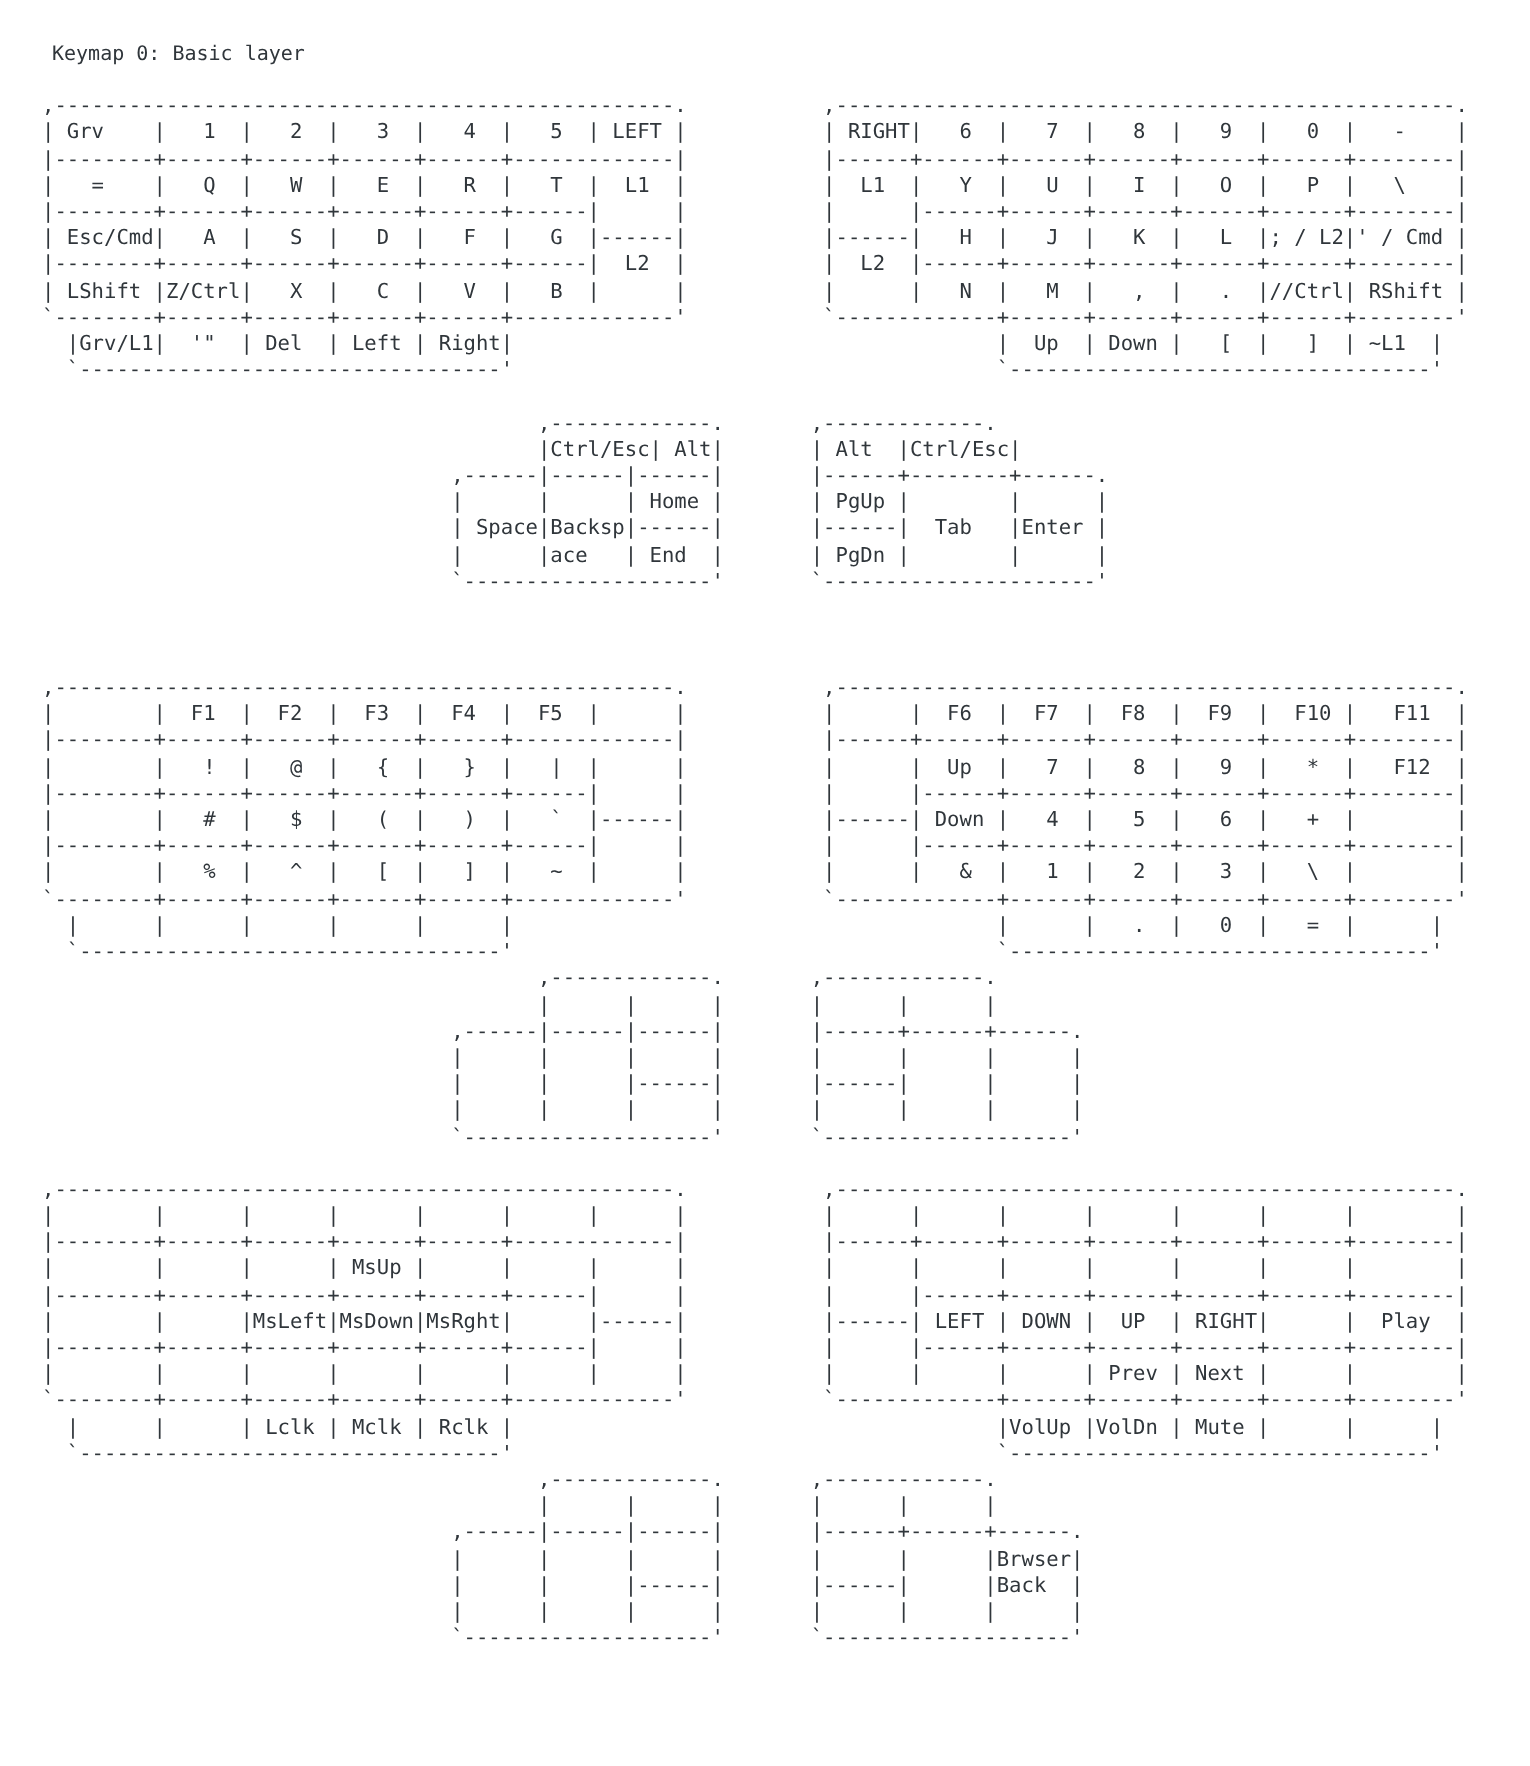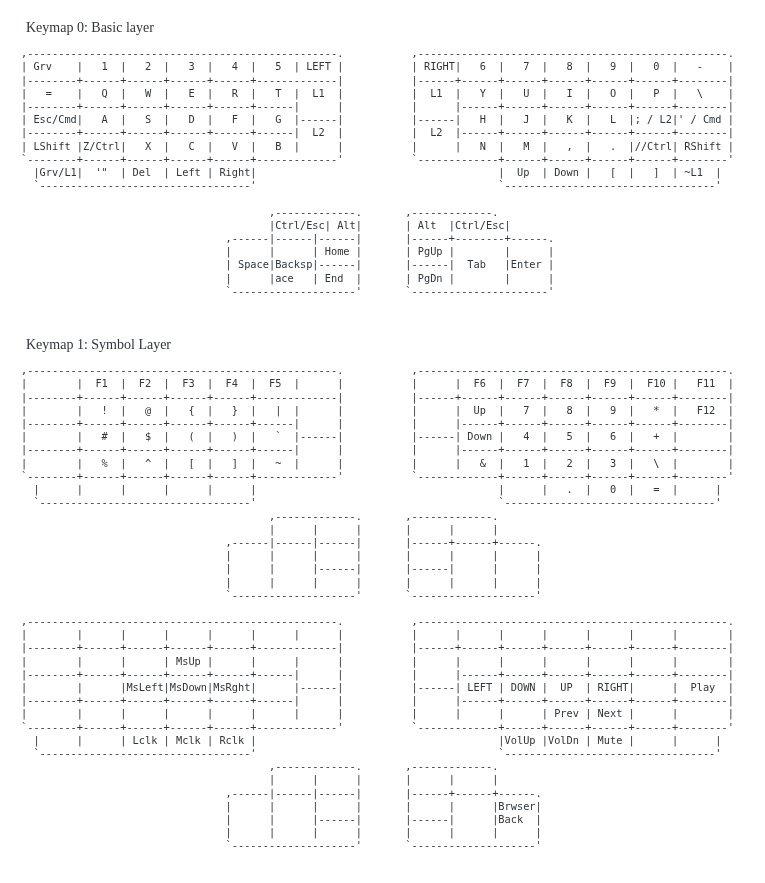--- a/index.html
+++ b/index.html
@@ -14,25 +14,24 @@
     padding: 21px 0 0 21px;
     font-family: "DejaVu Sans Mono", monospace;
     color: #30363b;
     overflow: hidden;
   }
   .keymap-section {
     margin: 0;
     padding: 0;
   }
   .keymap-title {
-    font-size: 14px;
+    font-size: 10px;
     line-height: 13.2px;
     white-space: pre;
     margin: 0 0 13px 5px;
-    font-family: Liberation Serif, serif;
   }
   pre.keymap-art {
     font-size: 10.3px;
     line-height: 13.2px;
     margin: 0;
     white-space: pre;
   }
   section.k0 { margin-bottom: 40px; }
   section.k1 { margin-bottom: 13px; }
   section.k2 { margin-bottom: 0; }
@@ -57,21 +56,20 @@
                                         ,-------------.       ,-------------.
                                         |Ctrl/Esc| Alt|       | Alt  |Ctrl/Esc|
                                  ,------|------|------|       |------+--------+------.
                                  |      |      | Home |       | PgUp |        |      |
                                  | Space|Backsp|------|       |------|  Tab   |Enter |
                                  |      |ace   | End  |       | PgDn |        |      |
                                  `--------------------'       `----------------------'</pre>
 </section>
 
 <section class="keymap-section k1">
-  <div class="keymap-title">Keymap 1: Symbol Layer</div>
   <pre class="keymap-art">,--------------------------------------------------.           ,--------------------------------------------------.
 |        |  F1  |  F2  |  F3  |  F4  |  F5  |      |           |      |  F6  |  F7  |  F8  |  F9  |  F10 |   F11  |
 |--------+------+------+------+------+-------------|           |------+------+------+------+------+------+--------|
 |        |   !  |   @  |   {  |   }  |   |  |      |           |      |  Up  |   7  |   8  |   9  |   *  |   F12  |
 |--------+------+------+------+------+------|      |           |      |------+------+------+------+------+--------|
 |        |   #  |   $  |   (  |   )  |   `  |------|           |------| Down |   4  |   5  |   6  |   +  |        |
 |--------+------+------+------+------+------|      |           |      |------+------+------+------+------+--------|
 |        |   %  |   ^  |   [  |   ]  |   ~  |      |           |      |   &amp;  |   1  |   2  |   3  |   \  |        |
 `--------+------+------+------+------+-------------'           `-------------+------+------+------+------+--------'
   |      |      |      |      |      |                                       |      |   .  |   0  |   =  |      |

